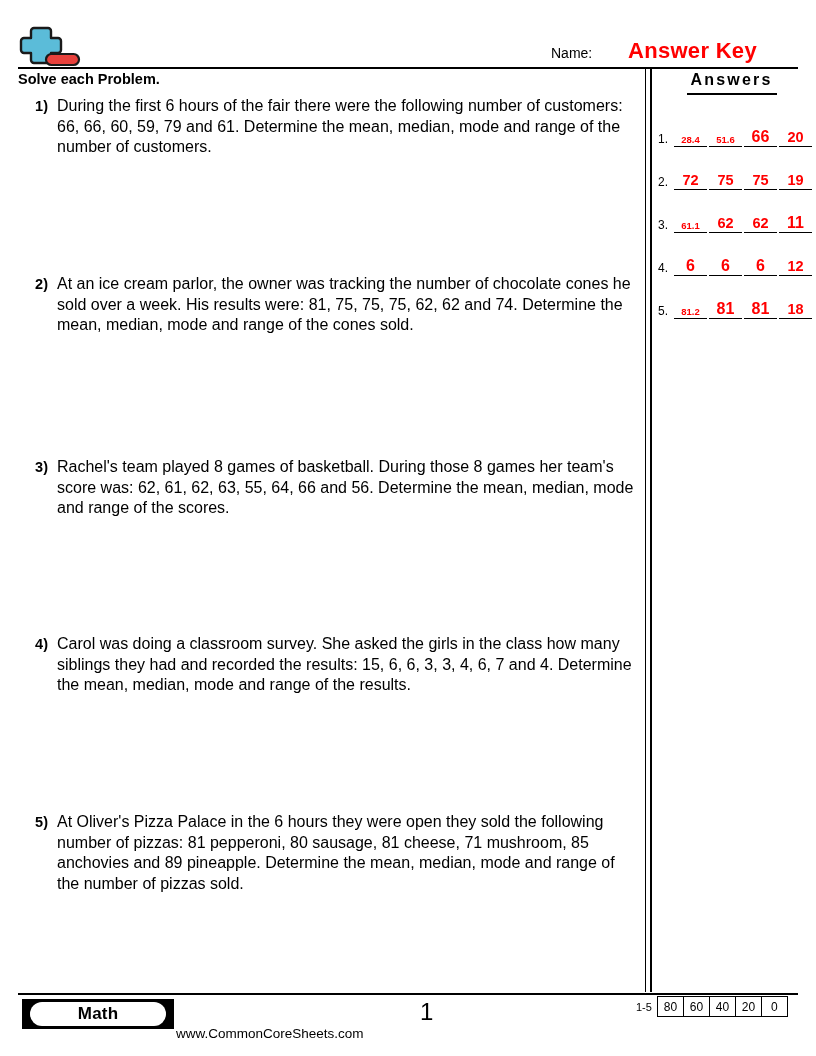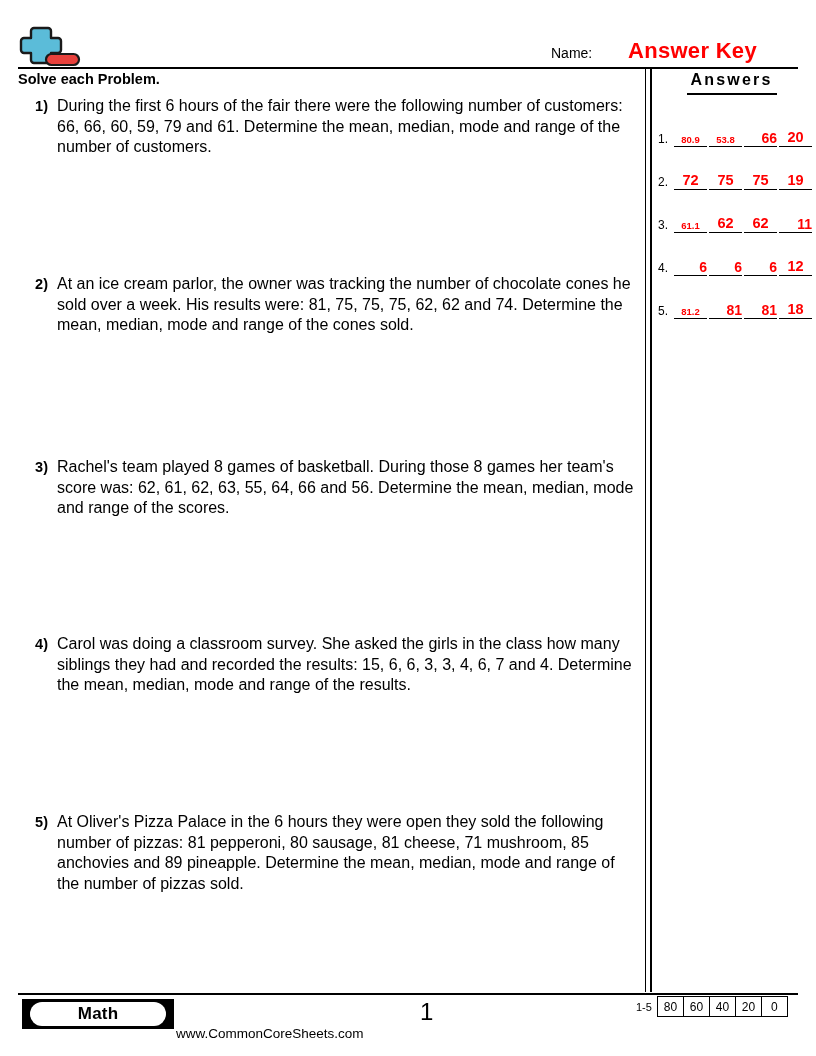--- a/index.html
+++ b/index.html
@@ -160,21 +160,21 @@
     line-height: 1.02;
     padding-bottom: 1px;
   }
   .answer-cell.c0 { left: 20px; }
   .answer-cell.c1 { left: 55px; }
   .answer-cell.c2 { left: 90px; }
   .answer-cell.c3 { left: 125px; }
 
   .sz-sm { font-size: 9.5px; }
   .sz-md { font-size: 14.5px; }
-  .sz-lg { font-size: 14px; text-align: right; }
+  .sz-lg { font-size: 16px; }
 
   
   #footer-rule {
     position: absolute;
     left: 18px; top: 993px;
     width: 780px;
     height: 2px;
     background: #000;
   }
   #math-badge {
@@ -283,22 +283,22 @@
 
 <div id="divider-a"></div>
 <div id="divider-b"></div>
 
 <div id="answers-col">
   <div id="answers-heading">Answers</div>
   <div id="answers-heading-underline"></div>
 
   <div class="answer-row" style="top:50px">
     <span class="answer-index">1.</span>
-    <span class="answer-cell c0 sz-sm">80.9</span>
-    <span class="answer-cell c1 sz-sm">53.8</span>
+    <span class="answer-cell c0 sz-sm">28.4</span>
+    <span class="answer-cell c1 sz-sm">51.6</span>
     <span class="answer-cell c2 sz-lg">66</span>
     <span class="answer-cell c3 sz-md">20</span>
   </div>
 
   <div class="answer-row" style="top:93px">
     <span class="answer-index">2.</span>
     <span class="answer-cell c0 sz-md">72</span>
     <span class="answer-cell c1 sz-md">75</span>
     <span class="answer-cell c2 sz-md">75</span>
     <span class="answer-cell c3 sz-md">19</span>

